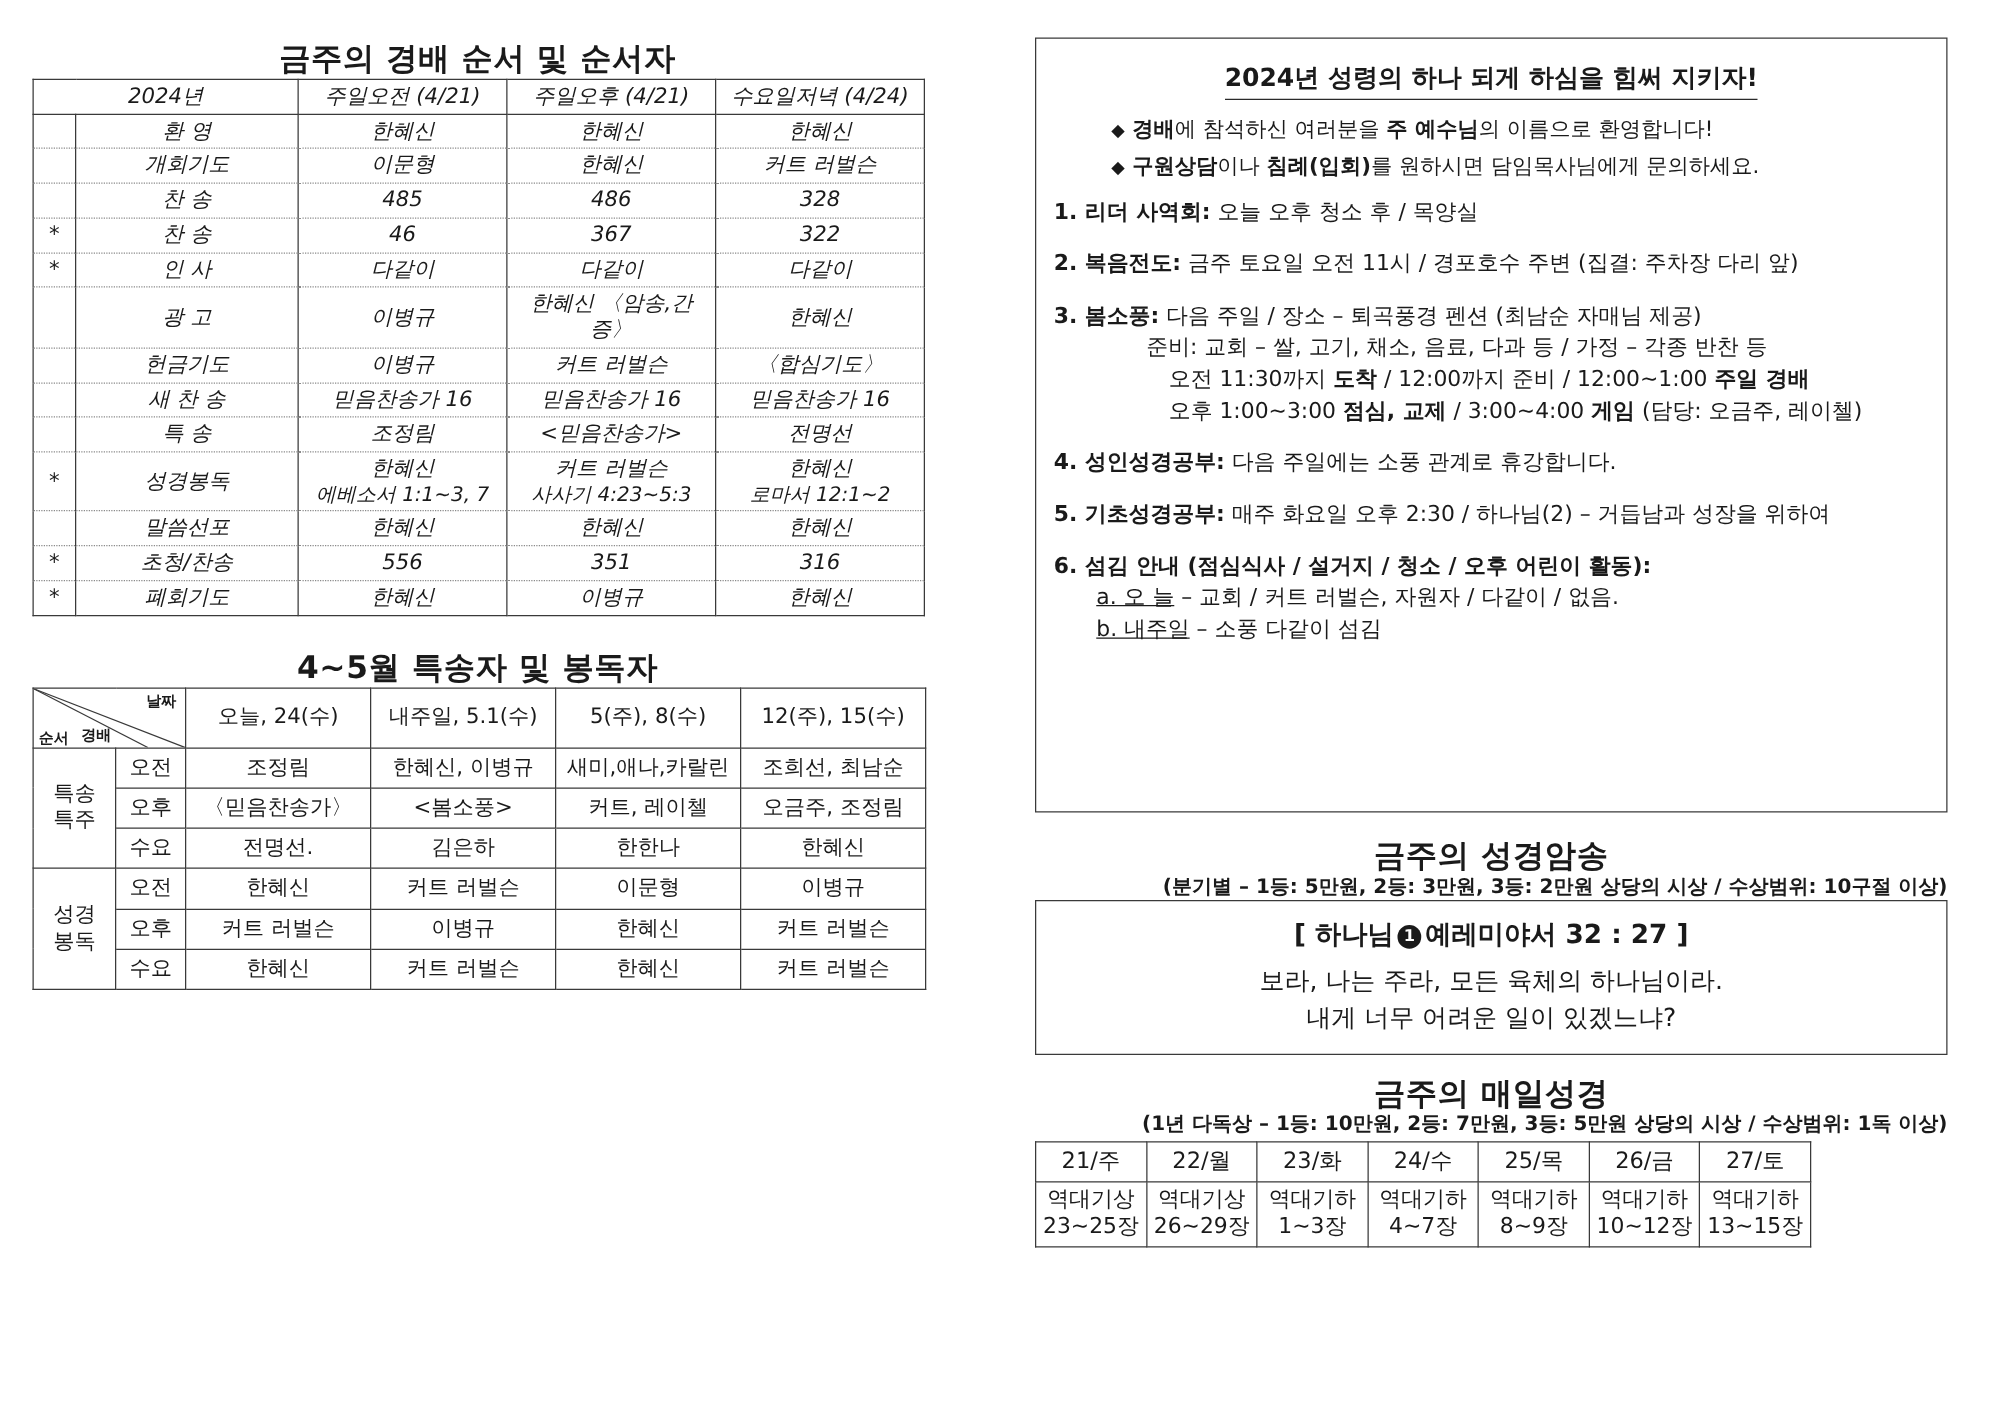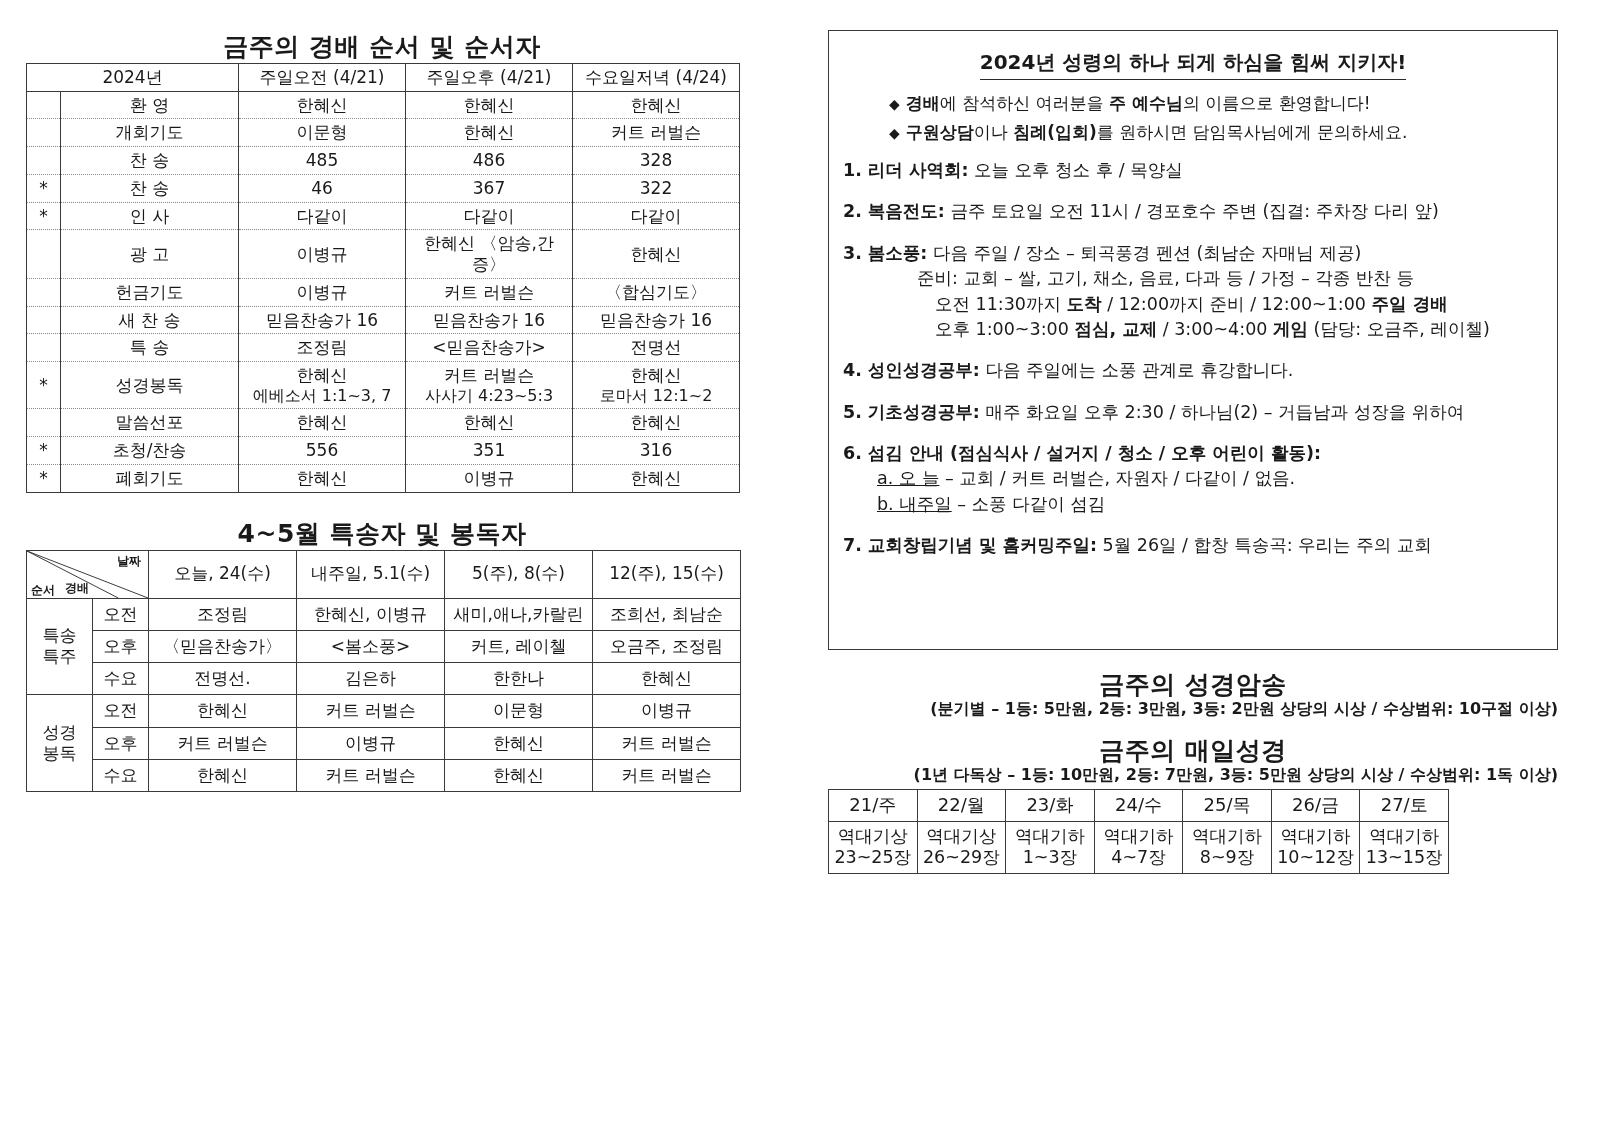--- a/index.html
+++ b/index.html
@@ -33,20 +33,21 @@
   }
 
   
   #left-col { position:absolute; left:26px; top:30px; width:712px; }
 
   table.grid {
     width:712px;
     border-collapse:collapse;
     table-layout:fixed;
     background:#fff;
+    font-style:italic;
   }
   table.grid td, table.grid th {
     border:1px solid #3a3a3a;
     text-align:center;
     vertical-align:middle;
     font-weight:normal;
     font-size:17px;
     padding:3px 2px;
     line-height:1.22;
   }
@@ -392,29 +393,33 @@
             <div class="ann-line"><span class="ann-num">4.</span><span class="ann-key">성인성경공부:</span><span> 다음 주일에는 소풍 관계로 휴강합니다.</span></div>
           </li>
           <li>
             <div class="ann-line"><span class="ann-num">5.</span><span class="ann-key">기초성경공부:</span><span> 매주 화요일 오후 2:30 / 하나님(2) – 거듭남과 성장을 위하여</span></div>
           </li>
           <li>
             <div class="ann-line"><span class="ann-num">6.</span><span class="ann-key">섬김 안내 (점심식사 / 설거지 / 청소 / 오후 어린이 활동):</span><span></span></div>
             <div class="ann-line indent-a"><span class="ul-seg">a. 오  늘</span><span> – 교회 / 커트 러벌슨, 자원자 / 다같이 / 없음.</span></div>
             <div class="ann-line indent-a"><span class="ul-seg">b. 내주일</span><span> – 소풍 다같이 섬김</span></div>
           </li>
-          <li>
-            <div class="ann-line"><span class="ann-num">7.</span><span class="ann-key">교회창립기념 및 홈커밍주일:</span><span> 5월 26일 / 합창 특송곡: 우리는 주의 교회</span></div>
-          </li>
         </ol>
     </div>
 
     <div id="mem-wrap">
       <div class="sec-title">금주의 성경암송</div>
       <div class="sec-sub">(분기별 – 1등: 5만원, 2등: 3만원, 3등: 2만원 상당의 시상 / 수상범위: 10구절 이상)</div>
+      <div class="verse-box">
+        <div class="verse-ref">
+          <span>[ 하나님</span><span class="circ">1</span><span>예레미야서 32 : 27 ]</span>
+        </div>
+        <div class="verse-line">보라, 나는 주라, 모든 육체의 하나님이라.</div>
+        <div class="verse-line">내게 너무 어려운 일이 있겠느냐?</div>
+      </div>
     </div>
 
     <div id="daily-wrap">
       <div class="sec-title">금주의 매일성경</div>
       <div class="sec-sub">(1년 다독상 – 1등: 10만원, 2등: 7만원, 3등: 5만원 상당의 시상 / 수상범위: 1독 이상)</div>
       <table class="daily">
         <thead>
             <tr id="daily-head">
               <th>21/주</th>
               <th>22/월</th>

